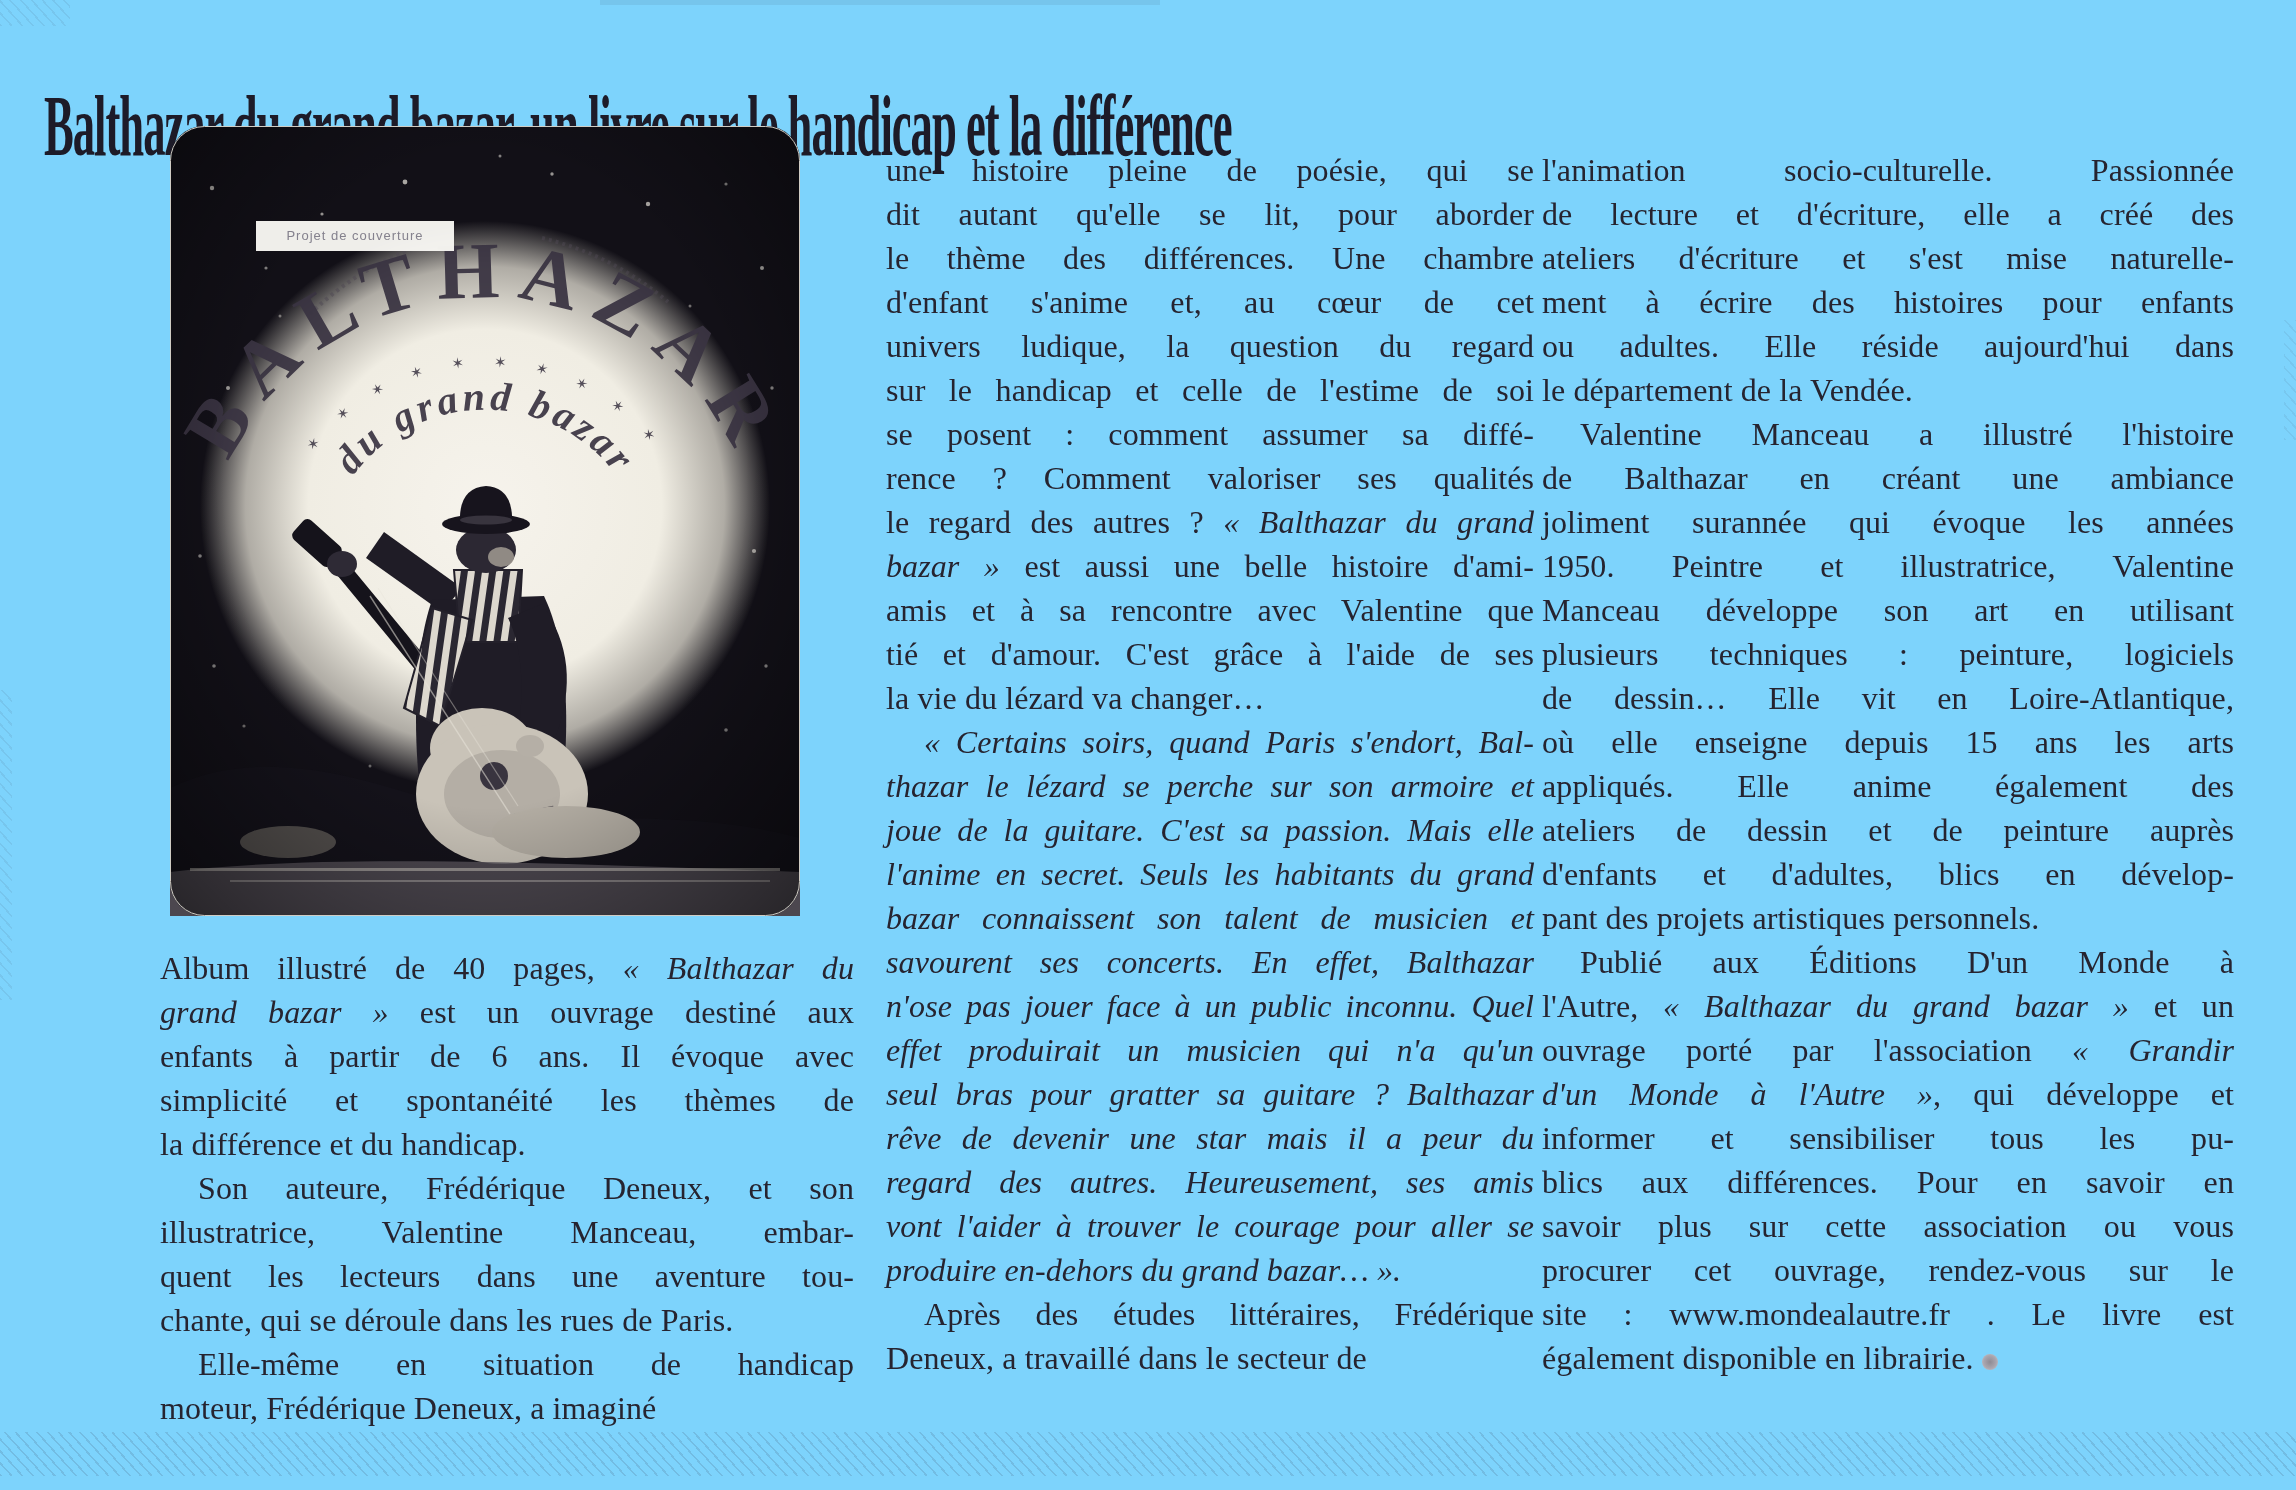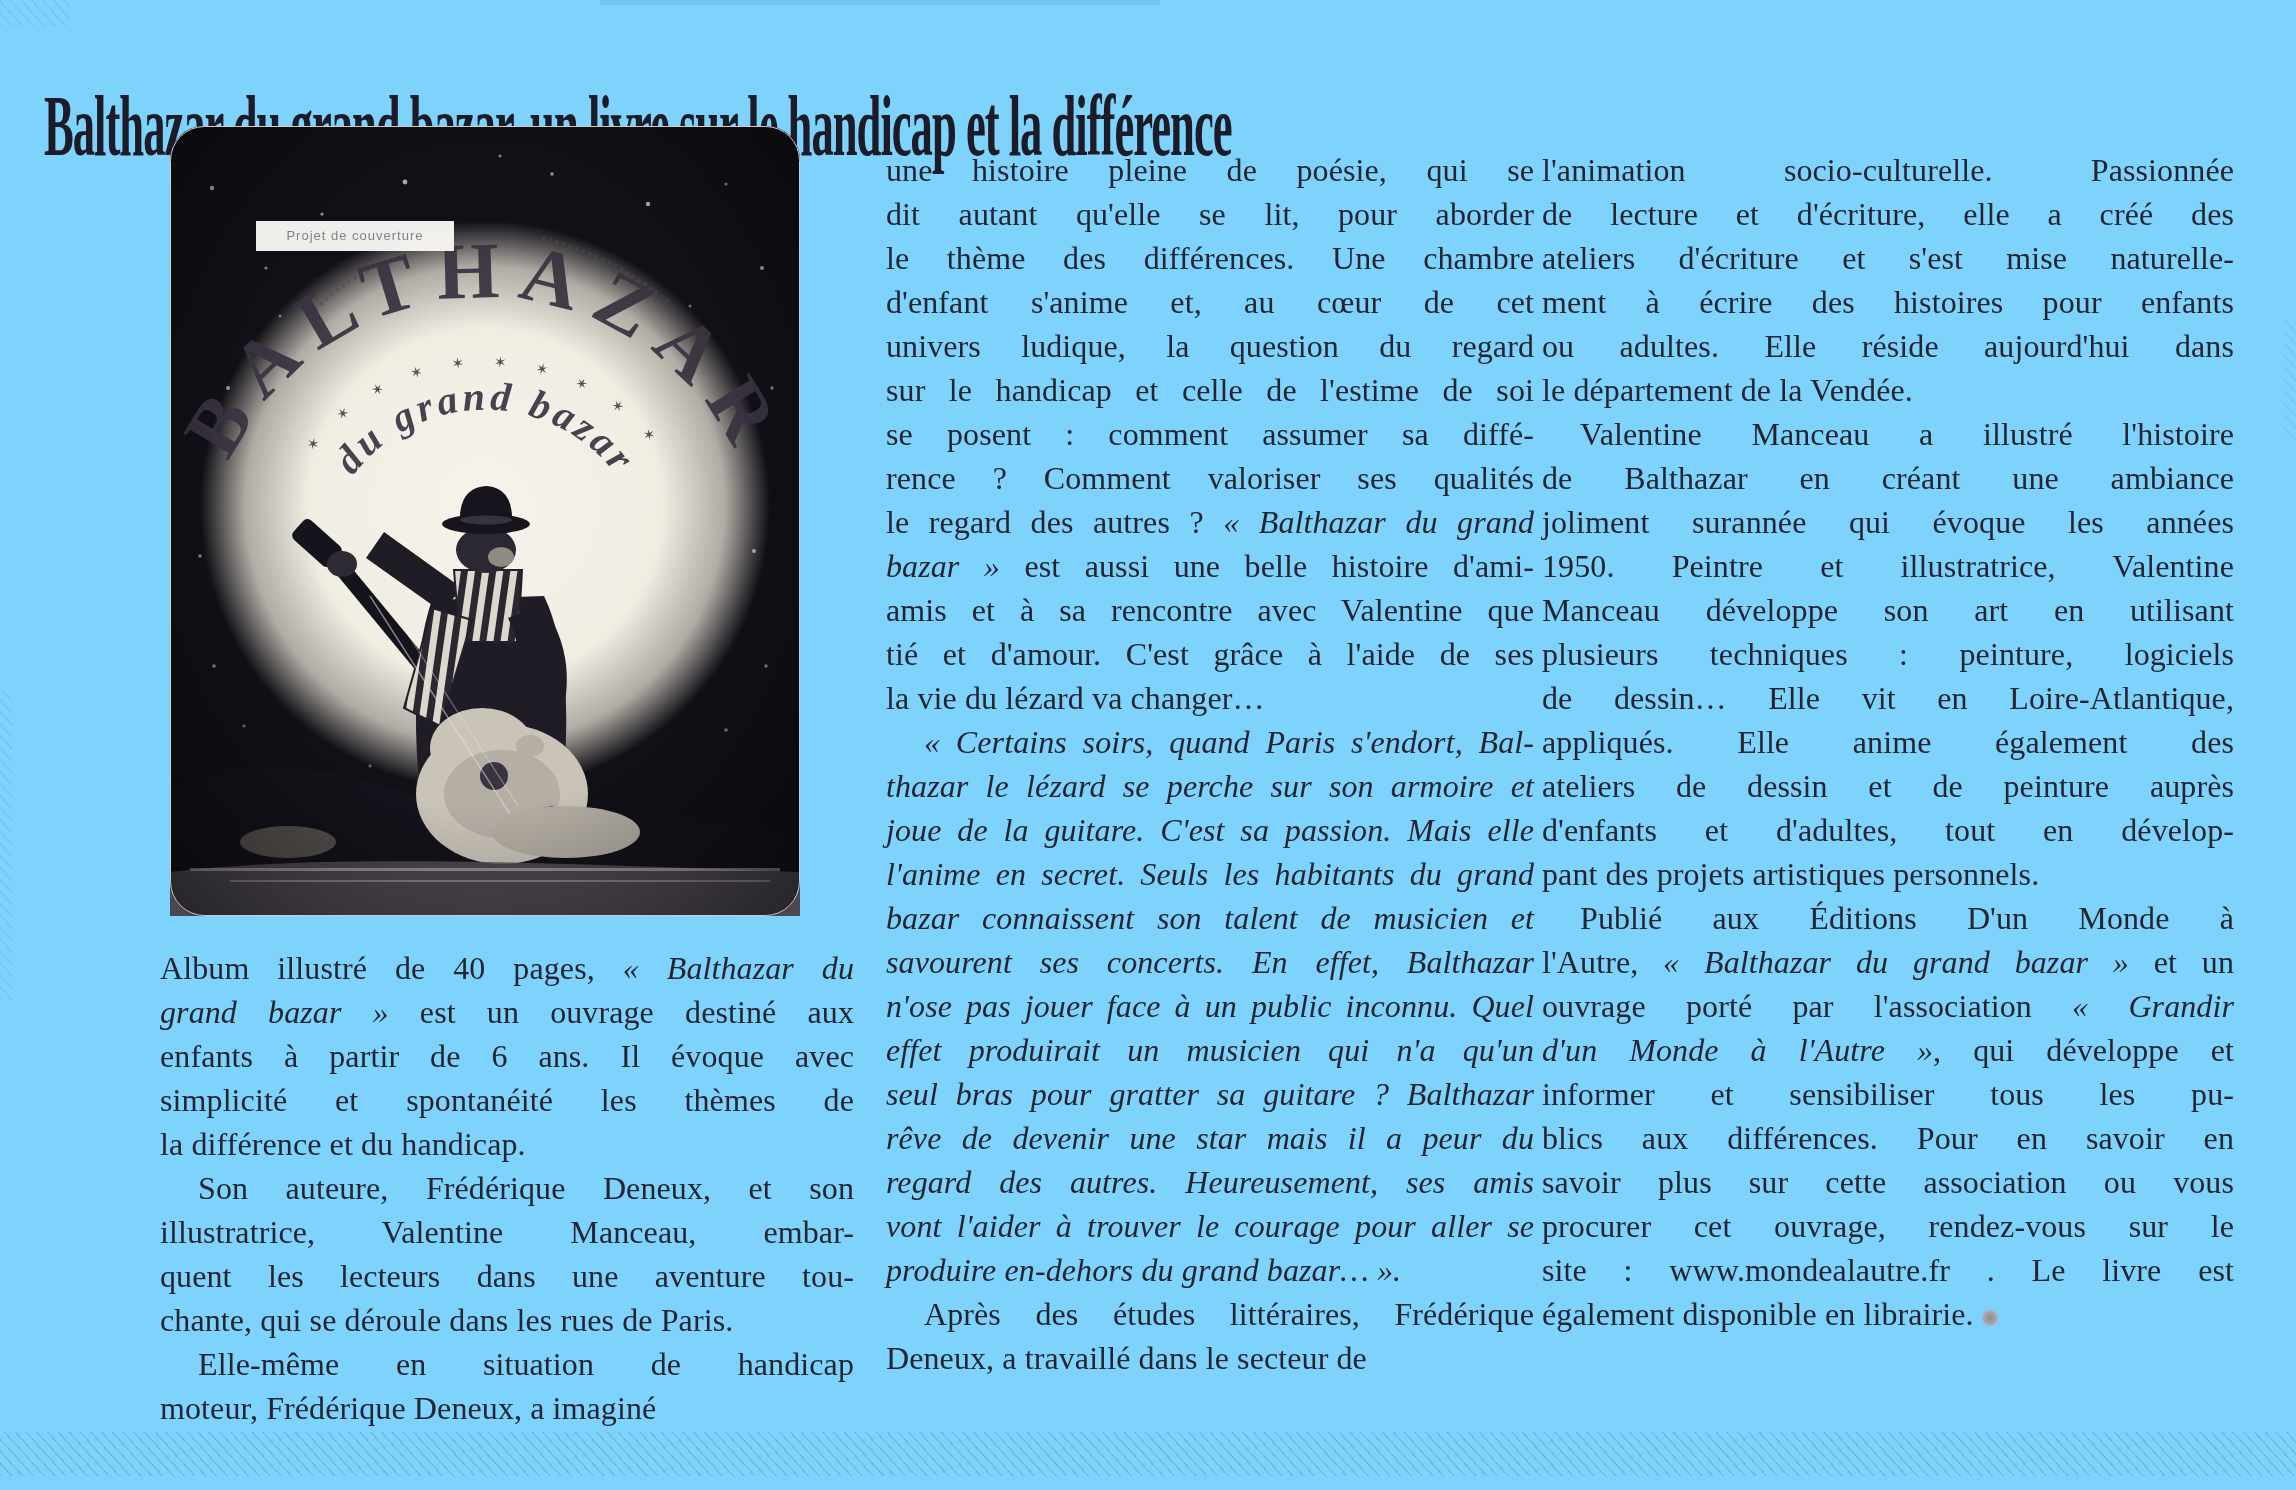--- a/index.html
+++ b/index.html
@@ -270,23 +270,24 @@
         <div class="line last"><span>le département de la Vendée.</span></div>
       </div>
       <div class="para indent">
         <div class="line"><span>Valentine Manceau a illustré l'histoire</span></div>
         <div class="line"><span>de Balthazar en créant une ambiance</span></div>
         <div class="line"><span>joliment surannée qui évoque les années</span></div>
         <div class="line"><span>1950. Peintre et illustratrice, Valentine</span></div>
         <div class="line"><span>Manceau développe son art en utilisant</span></div>
         <div class="line"><span>plusieurs techniques : peinture, logiciels</span></div>
         <div class="line"><span>de dessin… Elle vit en Loire-Atlantique,</span></div>
+        <div class="line"><span>où elle enseigne depuis 15 ans les arts</span></div>
         <div class="line"><span>appliqués. Elle anime également des</span></div>
         <div class="line"><span>ateliers de dessin et de peinture auprès</span></div>
-        <div class="line"><span>d'enfants et d'adultes, tout en dévelop-</span></div>
+        <div class="line"><span>d'enfants et d'adultes, blics en dévelop-</span></div>
         <div class="line last"><span>pant des projets artistiques personnels.</span></div>
       </div>
       <div class="para indent">
         <div class="line"><span>Publié aux Éditions D'un Monde à</span></div>
         <div class="line"><span>l'Autre, </span><span class="it">« Balthazar du grand bazar »</span><span> et un</span></div>
         <div class="line"><span>ouvrage porté par l'association </span><span class="it">« Grandir</span></div>
         <div class="line"><span class="it">d'un Monde à l'Autre »</span><span>, qui développe et</span></div>
         <div class="line"><span>informer et sensibiliser tous les pu-</span></div>
         <div class="line"><span>blics aux différences. Pour en savoir en</span></div>
         <div class="line"><span>savoir plus sur cette association ou vous</span></div>

